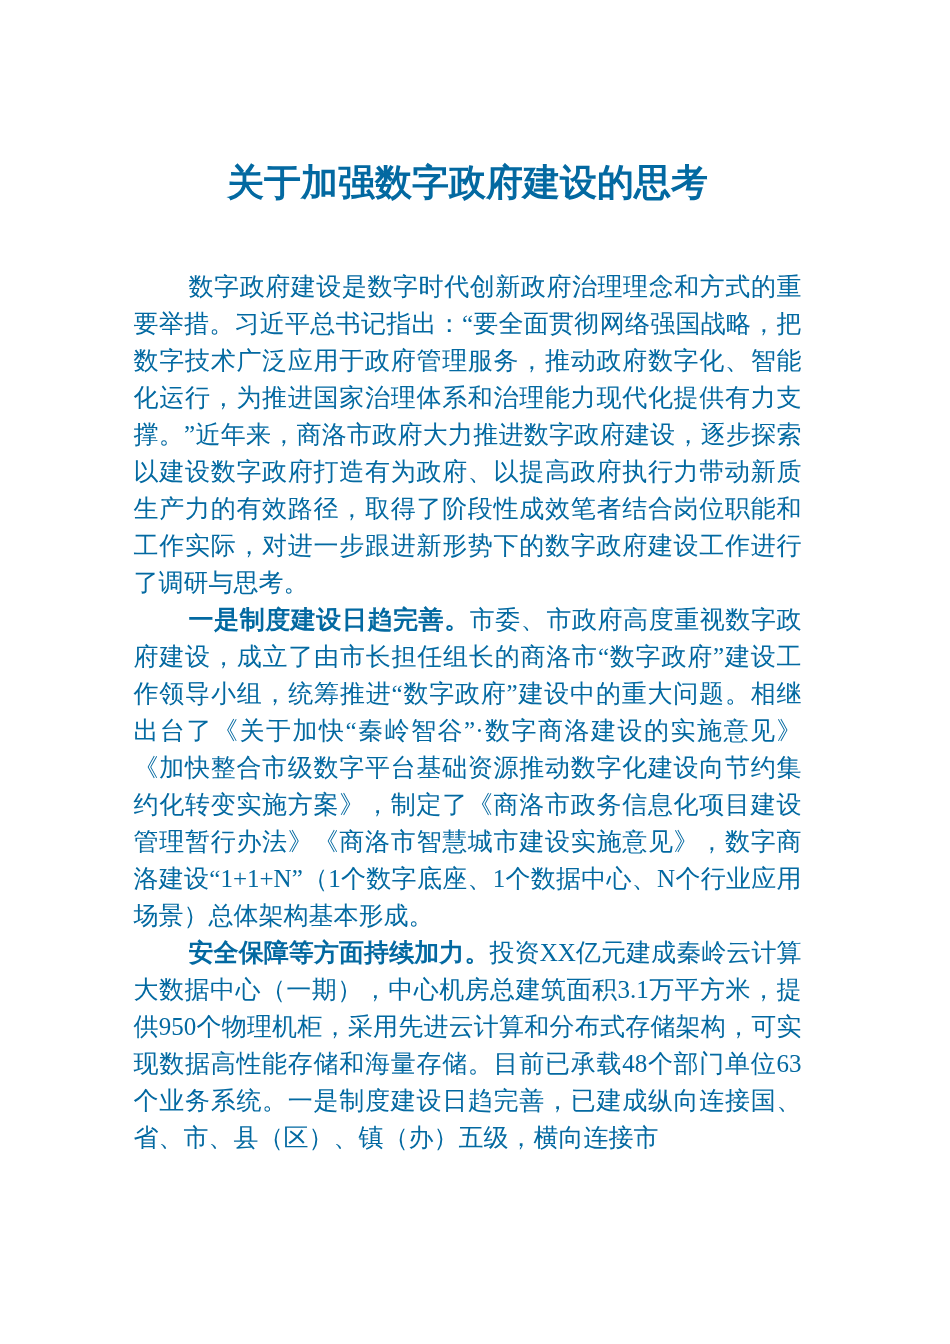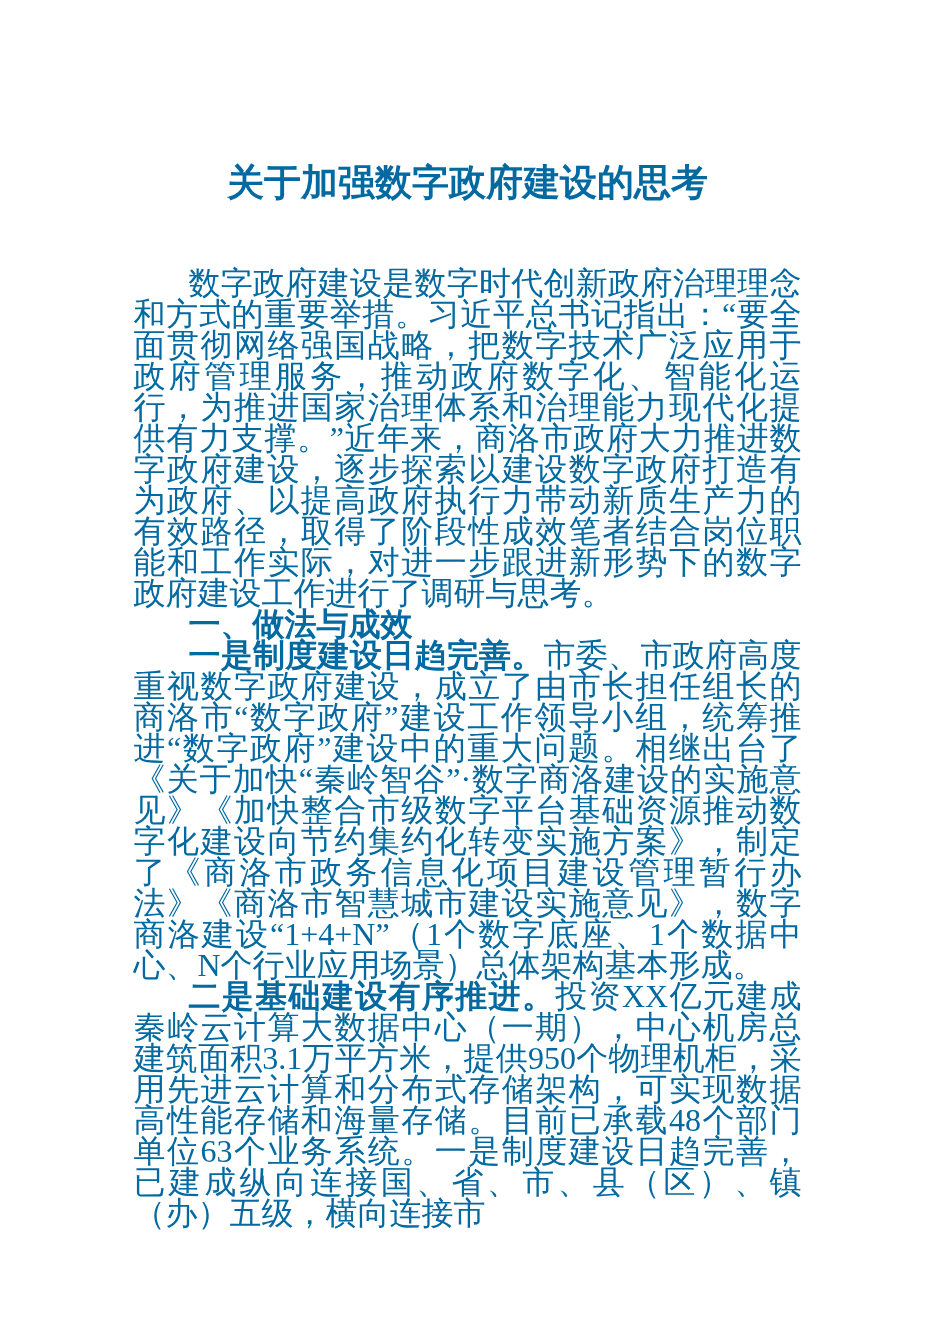--- a/index.html
+++ b/index.html
@@ -22,22 +22,22 @@
   .doc-title {
     font-size: 37px;
     font-weight: 700;
     line-height: 44px;
     text-align: center;
     letter-spacing: 0px;
     font-family: "Liberation Serif", "DejaVu Serif", serif;
   }
   .doc-body {
     margin-top: 63px;
-    font-size: 32px;
-    line-height: 31px;
+    font-size: 25px;
+    line-height: 37px;
     text-align: justify;
     text-justify: inter-ideograph;
   }
   .doc-body p {
     margin: 0;
     padding: 0;
     text-indent: 55px;
   }
   p.section-heading {
     font-family: "Liberation Sans", "DejaVu Sans", sans-serif;
@@ -51,22 +51,21 @@
 <body>
 
 <div class="page">
 
   <div class="doc-title">关于加强数字政府建设的思考</div>
 
   <div class="doc-body">
 
     <p>数字政府建设是数字时代创新政府治理理念和方式的重要举措。习近平总书记指出：“要全面贯彻网络强国战略，把数字技术广泛应用于政府管理服务，推动政府数字化、智能化运行，为推进国家治理体系和治理能力现代化提供有力支撑。”近年来，商洛市政府大力推进数字政府建设，逐步探索以建设数字政府打造有为政府、以提高政府执行力带动新质生产力的有效路径，取得了阶段性成效笔者结合岗位职能和工作实际，对进一步跟进新形势下的数字政府建设工作进行了调研与思考。</p>
 
-    <p class="section-heading">一、做法与成效</p>
 
 
-    <p><span class="lead">一是制度建设日趋完善。</span><span>市委、市政府高度重视数字政府建设，成立了由市长担任组长的商洛市“数字政府”建设工作领导小组，统筹推进“数字政府”建设中的重大问题。相继出台了《关于加快“秦岭智谷”·数字商洛建设的实施意见》《加快整合市级数字平台基础资源推动数字化建设向节约集约化转变实施方案》，制定了《商洛市政务信息化项目建设管理暂行办法》《商洛市智慧城市建设实施意见》，数字商洛建设“1+4+N”（1个数字底座、1个数据中心、N个行业应用场景）总体架构基本形成。</span></p>
+    <p><span class="lead">一是制度建设日趋完善。</span><span>市委、市政府高度重视数字政府建设，成立了由市长担任组长的商洛市“数字政府”建设工作领导小组，统筹推进“数字政府”建设中的重大问题。相继出台了《关于加快“秦岭智谷”·数字商洛建设的实施意见》《加快整合市级数字平台基础资源推动数字化建设向节约集约化转变实施方案》，制定了《商洛市政务信息化项目建设管理暂行办法》《商洛市智慧城市建设实施意见》，数字商洛建设“1+1+N”（1个数字底座、1个数据中心、N个行业应用场景）总体架构基本形成。</span></p>
 
-    <p><span class="lead">二是基础建设有序推进。</span><span>投资XX亿元建成秦岭云计算大数据中心（一期），中心机房总建筑面积3.1万平方米，提供950个物理机柜，采用先进云计算和分布式存储架构，可实现数据高性能存储和海量存储。目前已承载48个部门单位63个业务系统。一是制度建设日趋完善，已建成纵向连接国、省、市、县（区）、镇（办）五级，横向连接市</span></p>
+    <p><span class="lead">安全保障等方面持续加力。</span><span>投资XX亿元建成秦岭云计算大数据中心（一期），中心机房总建筑面积3.1万平方米，提供950个物理机柜，采用先进云计算和分布式存储架构，可实现数据高性能存储和海量存储。目前已承载48个部门单位63个业务系统。一是制度建设日趋完善，已建成纵向连接国、省、市、县（区）、镇（办）五级，横向连接市</span></p>
 
   </div>
 
 </div>
 
 </body></html>

